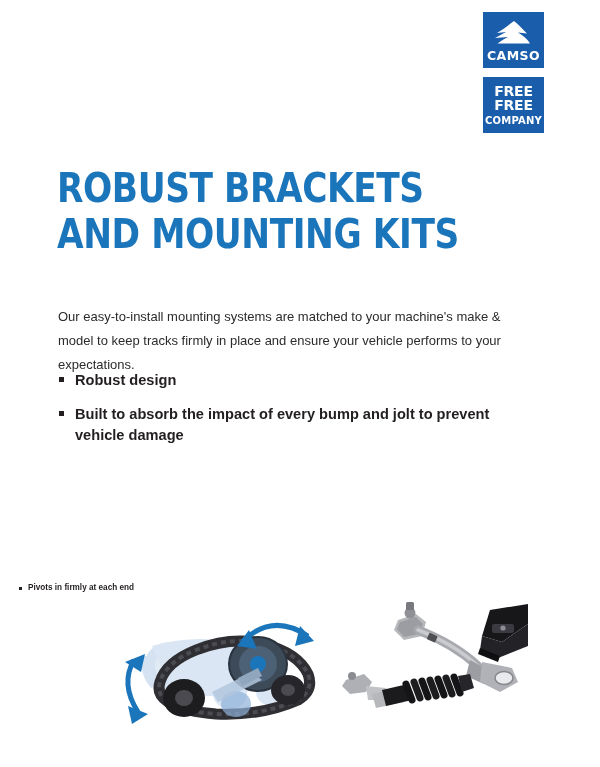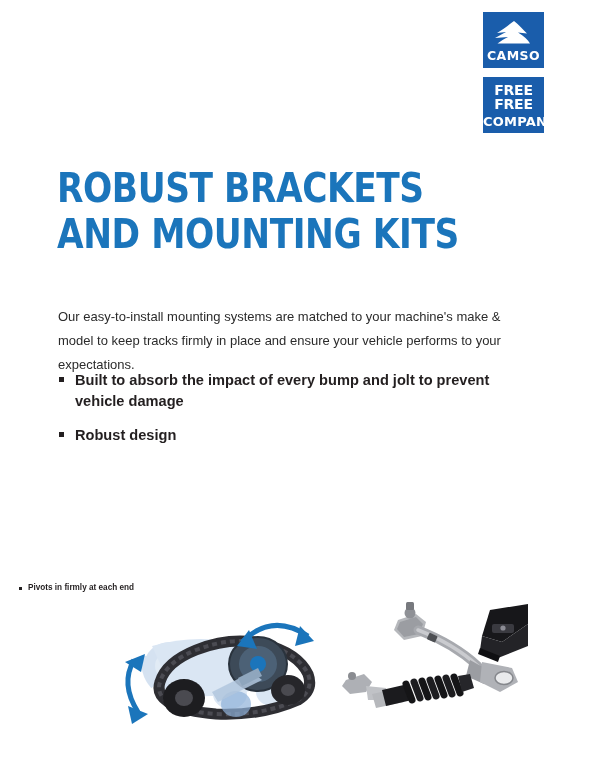--- a/index.html
+++ b/index.html
@@ -64,21 +64,21 @@
     width: 100%;
     transform: translateY(-50%);
     text-align: center;
     color: #ffffff;
     font-family: "DejaVu Sans", sans-serif;
     font-weight: bold;
     line-height: 1.02;
   }
   .badge-l1 { font-size: 14px; letter-spacing: -0.2px; display: block; }
   .badge-l2 { font-size: 14px; letter-spacing: -0.2px; display: block; }
-  .badge-l3 { font-size: 13px; letter-spacing: 0.2px; display: block; margin-top: 3px; text-align: center; }
+  .badge-l3 { font-size: 10px; letter-spacing: 0.2px; display: block; margin-top: 3px; text-align: center; }
 
   
   .headline {
     position: absolute;
     top: 138px;
     left: 57px;
     width: 470px;
     color: #1b75bb;
     font-family: "DejaVu Sans", sans-serif;
     font-weight: bold;
@@ -187,22 +187,22 @@
 </div>
 
 <h1 class="headline">
   <span>ROBUST BRACKETS</span>
   <span>AND MOUNTING KITS</span>
 </h1>
 
 <p class="intro">Our easy-to-install mounting systems are matched to your machine's make &amp; model to keep tracks firmly in place and ensure your vehicle performs to your expectations.</p>
 
 <ul class="bullets">
+  <li>Robust design</li>
   <li>Built to absorb the impact of every bump and jolt to prevent vehicle damage</li>
-  <li>Robust design</li>
 </ul>
 
 <div class="footnote">Pivots in firmly at each end</div>
 
 <svg class="fig-track" viewBox="0 0 218 126">
   <defs>
     <g id="lug-band">
       <path d="M0 0 h6 v4 h-6 z" fill="#2c2c30"></path>
     </g>
   </defs>

